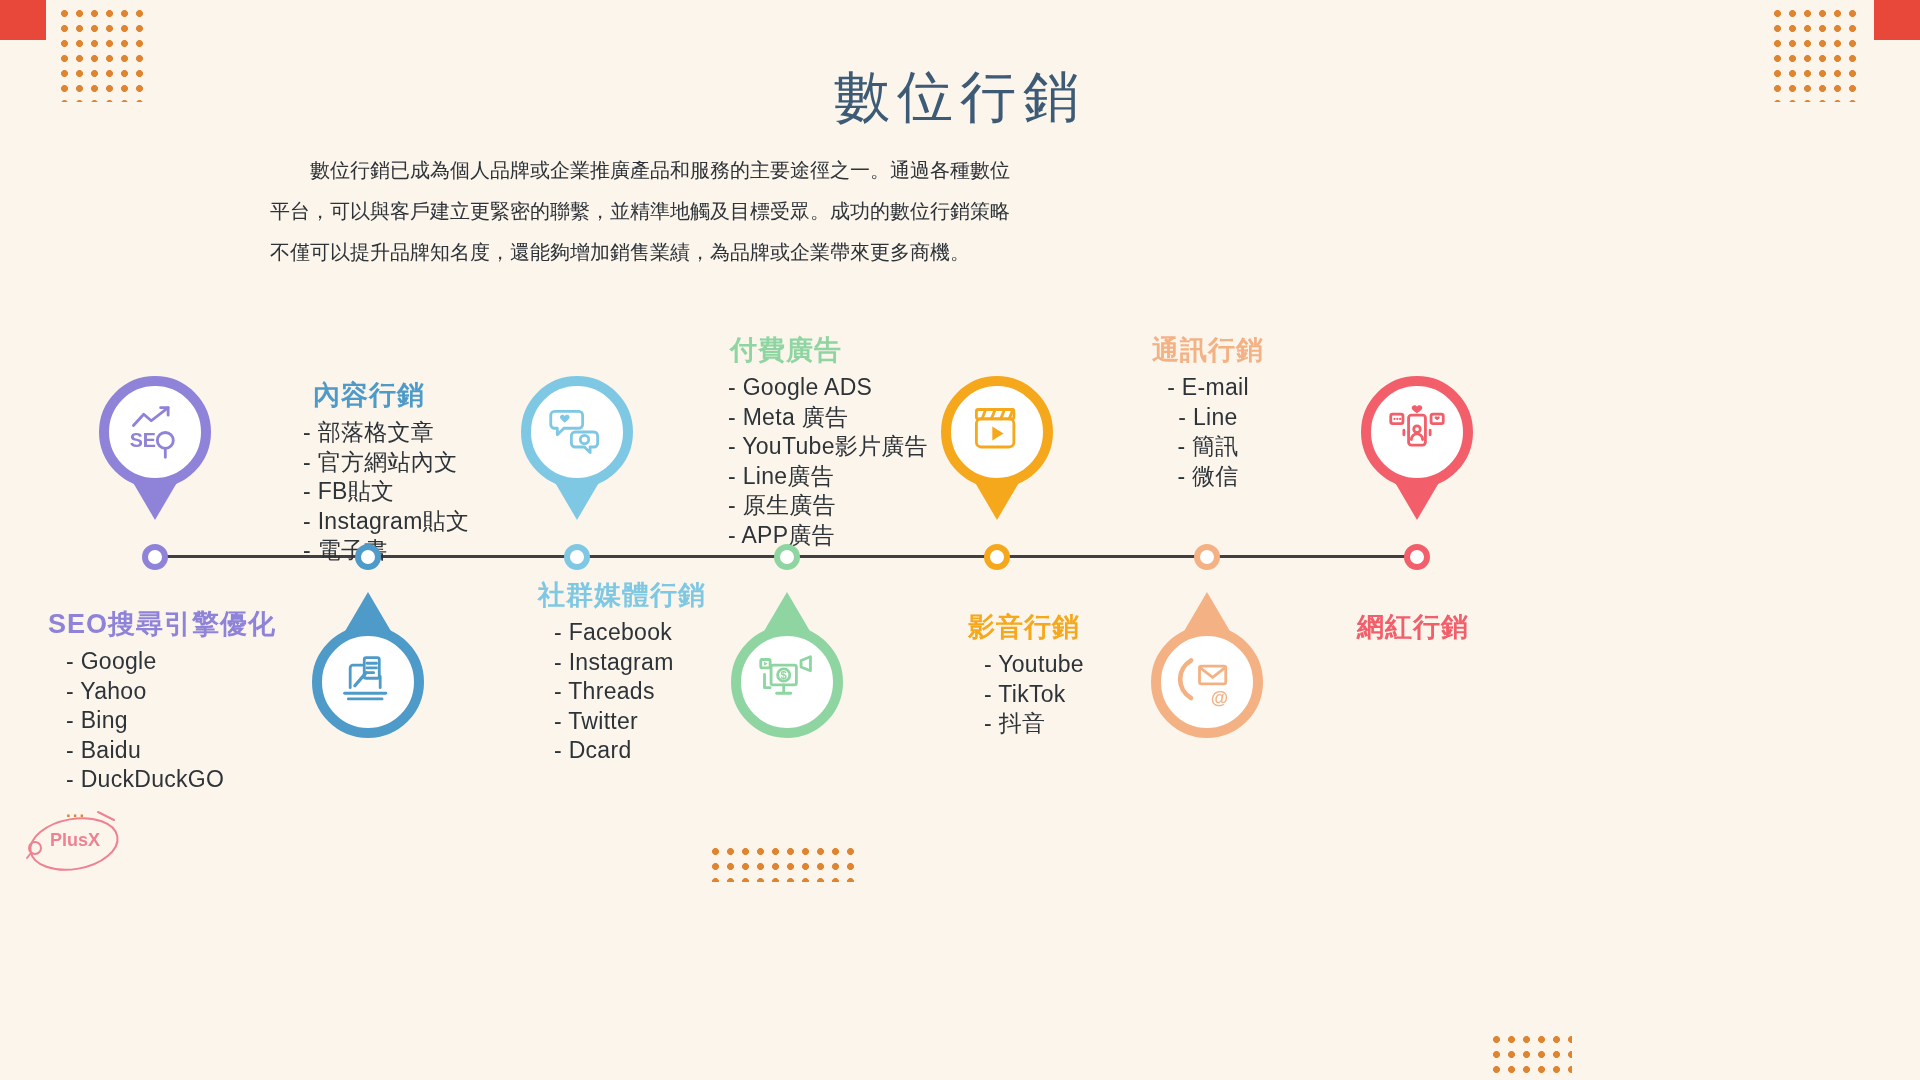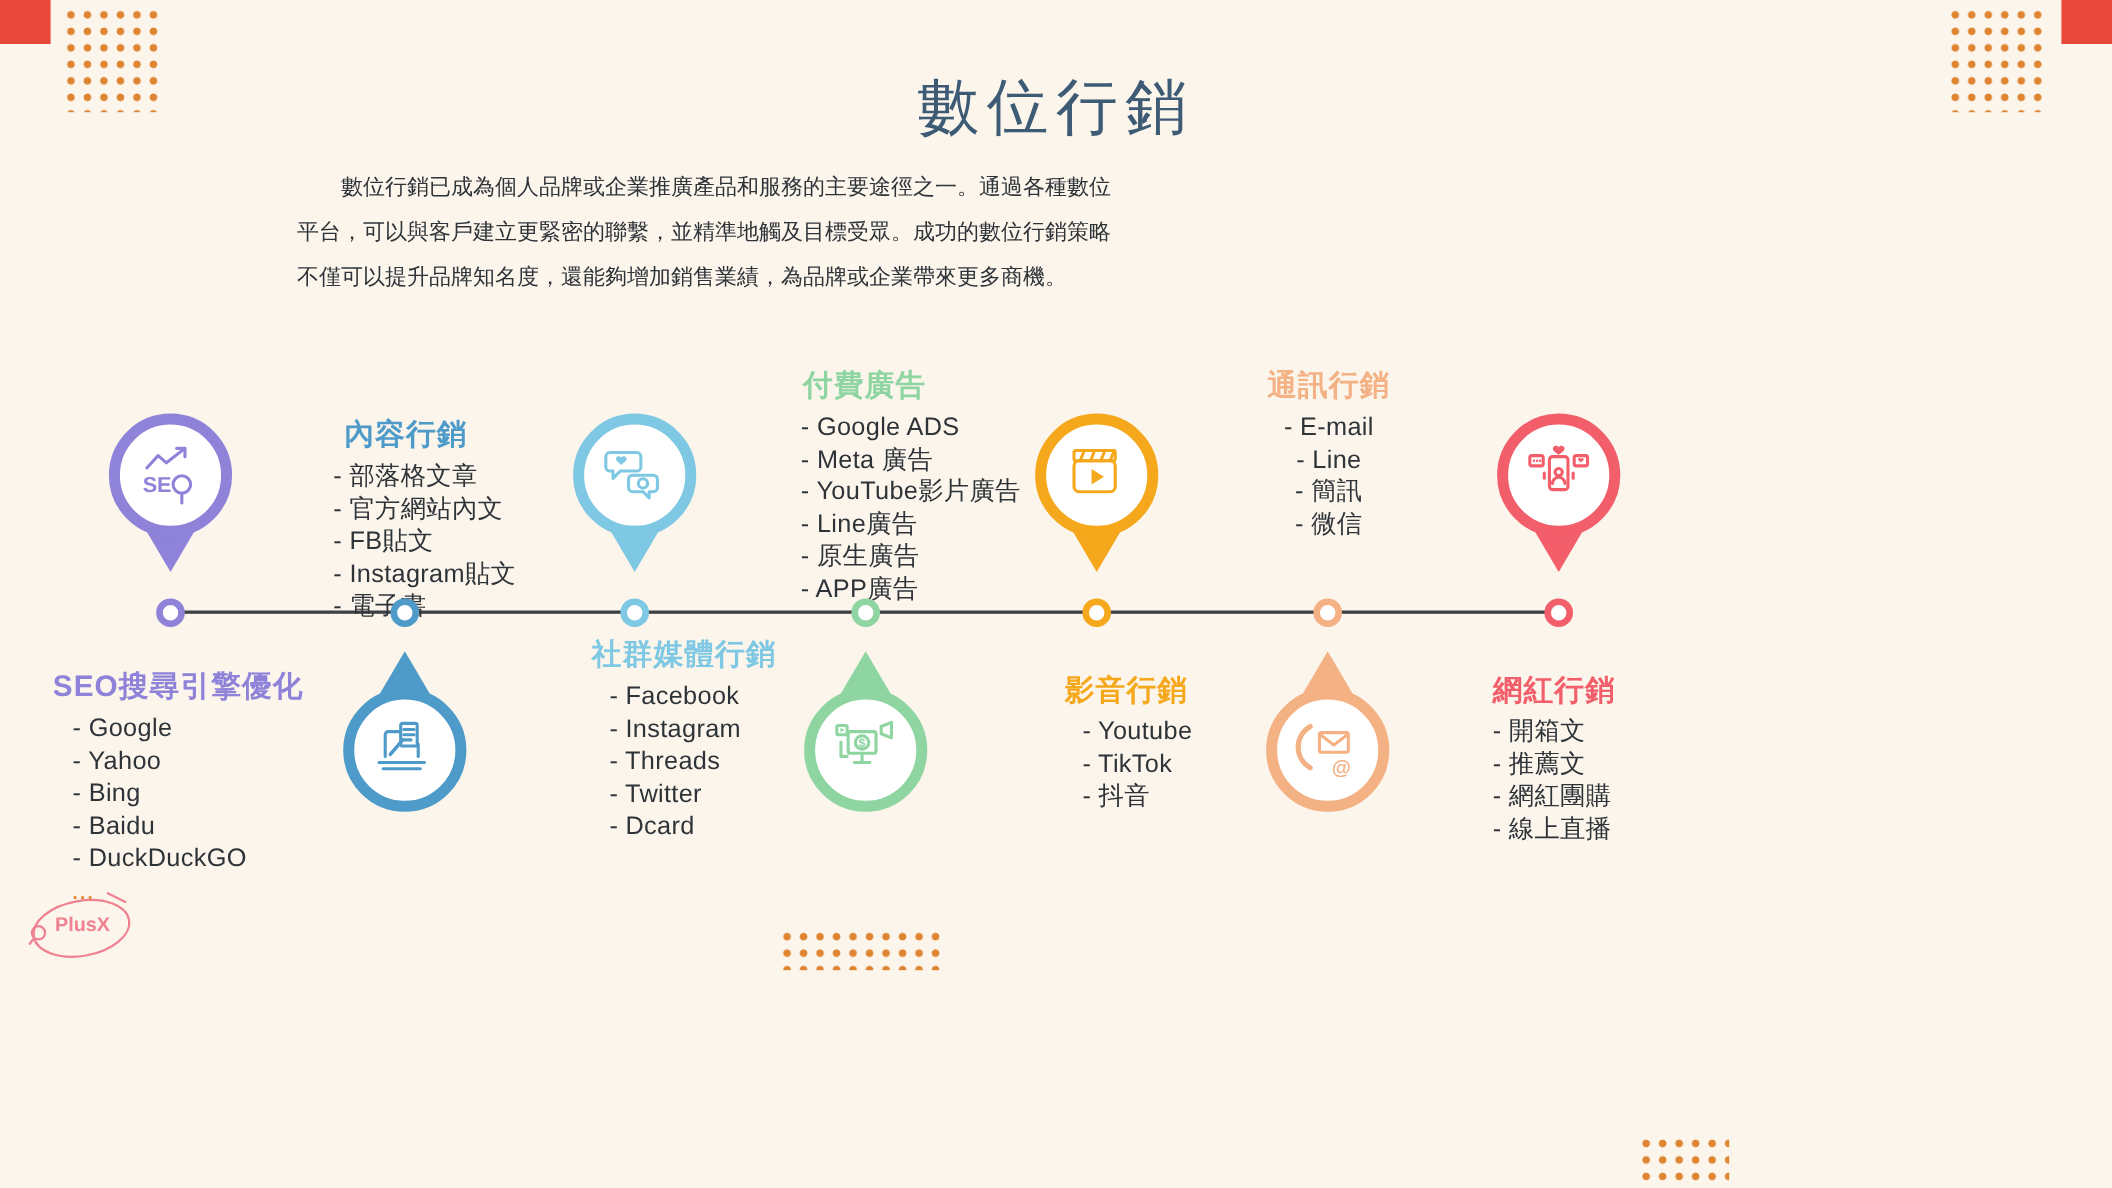--- a/index.html
+++ b/index.html
@@ -262,26 +262,20 @@
           <rect x="47" y="13" width="13" height="10" rx="2"></rect>
           <path class="fill" d="M53.5,16 c-1,-1.5 -3.2,-0.5 -2.7,1.1 c0.5,1.1 2.7,2.4 2.7,2.4 c0,0 2.2,-1.3 2.7,-2.4 c0.5,-1.6 -1.7,-2.6 -2.7,-1.1 z"></path>
           <path d="M18,30 v5 M46,30 v5"></path>
         </svg>
       </div>
       <div class="tri tri-down"></div>
     </div>
     <div class="dot"></div>
     <div class="label label-below">
       <div class="node-title">網紅行銷</div>
-      <div class="node-items">
-          <div>- 開箱文</div>
-          <div>- 推薦文</div>
-          <div>- 網紅團購</div>
-          <div>- 線上直播</div>
-        </div>
     </div>
   </div>
 
   <div class="logo">
     <svg class="logo-doodle" viewBox="0 0 104 80">
       <ellipse cx="52" cy="44" rx="44" ry="25" transform="rotate(-10 52 44)"></ellipse>
       <circle cx="13" cy="48" r="6"></circle>
       <line x1="9" y1="53" x2="5" y2="58"></line>
       <line x1="76" y1="12" x2="92" y2="20"></line>
     </svg>

